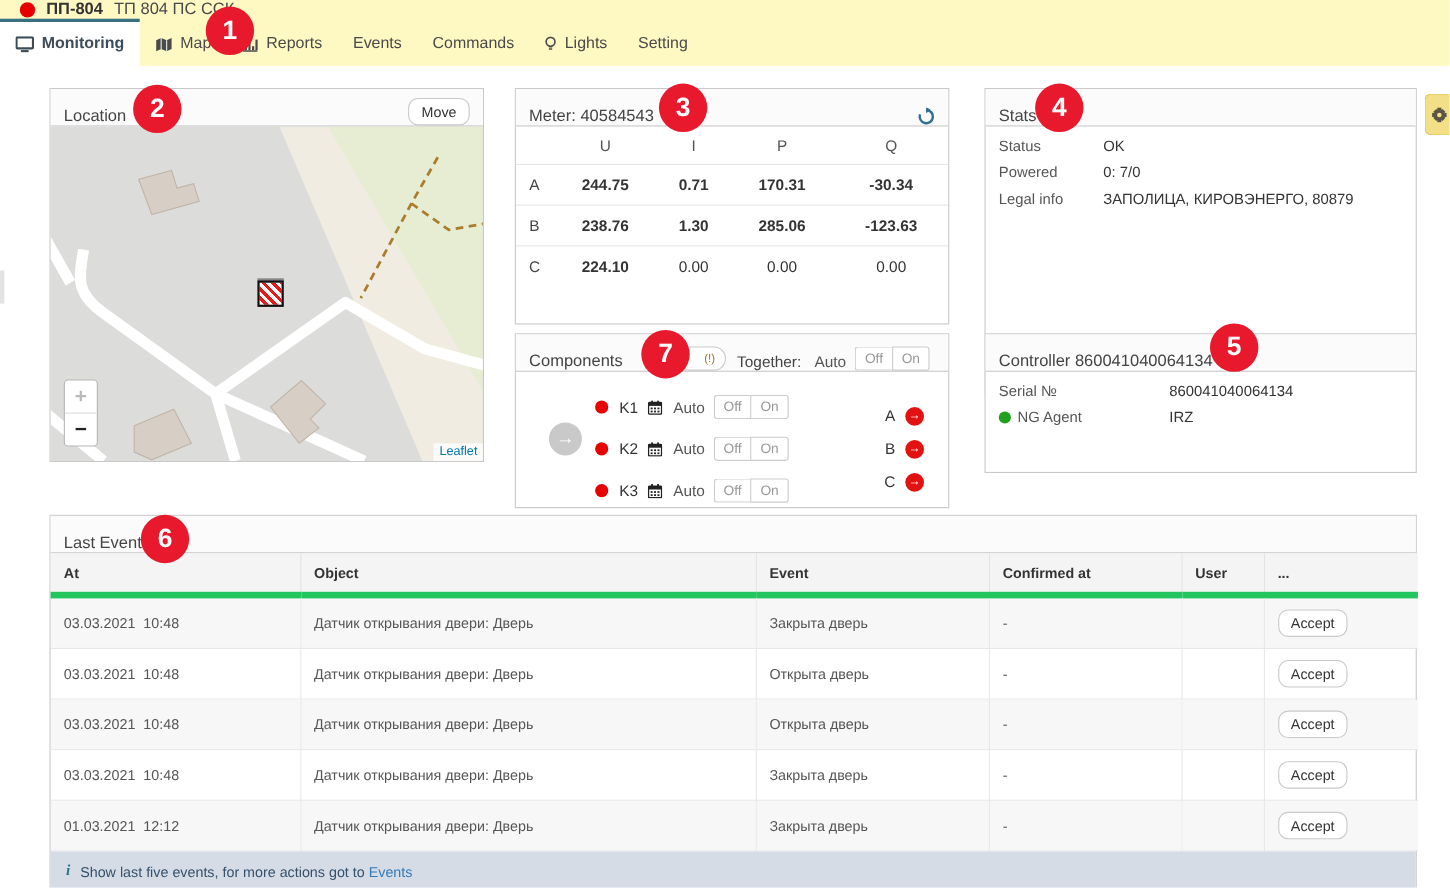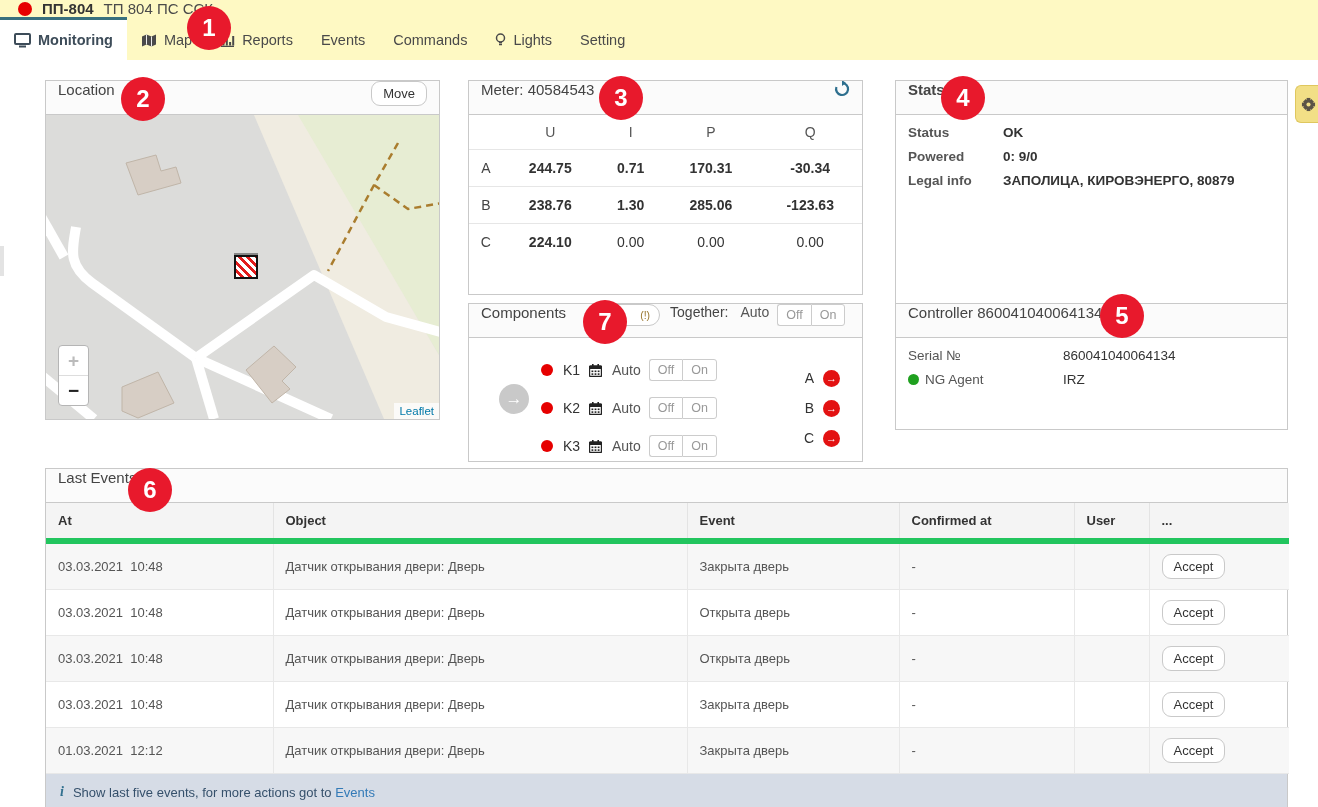--- a/index.html
+++ b/index.html
@@ -13,21 +13,21 @@
   .brand .dot { width:14px; height:14px; border-radius:50%; background:#e60000; margin-right:10px; }
   .brand .title { font-weight:bold; font-size:15px; color:#333; margin-right:10px; }
   .brand .subtitle { font-size:15px; color:#4a4a4a; }
   .tabs { display:flex; height:51px; margin-right:4px; }
   .tab { display:flex; align-items:center; gap:7px; padding:0 14px; font-size:14.5px; color:#4a4a4a; cursor:pointer; border-top:3px solid transparent; }
   .tab.active { background:#fff; border-top:3px solid #38707e; font-weight:bold; color:#3d4c59; }
   .tab svg { display:block; }
 
   
   .panel { position:absolute; border:1px solid #c9c9c9; background:#fff; }
-  .panel-header { height:34px; background:#fbfbfb; border-bottom:1px solid #c9c9c9; display:flex; align-items:flex-start; padding:0 12px; font-size:15px; color:#444; }
+  .panel-header { height:34px; background:#fbfbfb; border-bottom:1px solid #c9c9c9; display:flex; align-items:flex-end; padding:0 12px; font-size:15px; color:#444; }
   .panel-header .spacer { flex:1; }
 
   
   .panel-location { left:45px; top:80px; width:395px; height:340px; }
   .btn { background:#fff; border:1px solid #c9c9c9; border-radius:9px; font-size:13px; color:#333; padding:4px 11px; cursor:pointer; font-family:inherit; }
   .map { position:relative; width:393px; height:304px; overflow:hidden; background:#dcdcda; }
   .map-marker { position:absolute; left:188px; top:140px; width:24px; height:24px; border:2px solid #111;
     background:repeating-linear-gradient(45deg,#fff 0 3px,#e31b1b 3px 6px); box-shadow:0 -2px 0 #888; }
   .zoom-ctl { position:absolute; left:12px; top:230px; width:31px; height:61px; background:#fff; border:1px solid #b5b5b5; border-radius:4px; overflow:hidden; }
   .zoom-ctl div { height:30px; line-height:30px; text-align:center; font-size:19px; font-weight:bold; cursor:pointer; }
@@ -40,21 +40,21 @@
   .meter-table { width:100%; border-collapse:collapse; font-size:14px; }
   .meter-table th { font-weight:normal; color:#555; font-size:14px; padding:9px 4px; text-align:center; }
   .meter-table td { padding:10px 4px; text-align:center; border-top:1px solid #e6e6e6; color:#333; }
   .meter-table .phase { color:#444; }
   .val-red { color:#e60000; font-weight:bold; }
   .val-gray { color:#c0c0c0; font-weight:bold; }
   .meter-foot { display:flex; justify-content:space-between; border-top:1px solid #e6e6e6; padding:8px 12px; font-size:13px; color:#555; }
   .refresh-btn { cursor:pointer; display:flex; align-items:center; }
 
   
-  .panel-stats { left:895px; top:80px; width:393px; height:278px;font-weight:bold; }
+  .panel-stats { left:895px; top:80px; width:393px; height:278px; }
   .panel-controller { left:895px; top:303px; width:393px; height:127px; }
   .kv { padding:10px 12px; }
   .kv-row { display:flex; font-size:13.5px; margin-bottom:9px; color:#333; }
   .kv-row .k { width:95px; color:#555; flex:none; display:flex; align-items:center; gap:6px; }
   .panel-controller .kv-row .k { width:155px; }
   .kv-row .v { color:#333; }
   .gdot { width:11px; height:11px; border-radius:50%; background:#1fa01f; display:inline-block; }
 
   
   .panel-components { left:468px; top:303px; width:395px; height:159px; }
@@ -255,21 +255,21 @@
         <div class="kv-row">
           <span class="k">
             <span>Status</span>
           </span>
           <span class="v">OK</span>
         </div>
         <div class="kv-row">
           <span class="k">
             <span>Powered</span>
           </span>
-          <span class="v">0: 9/0</span>
+          <span class="v">0: 7/0</span>
         </div>
         <div class="kv-row">
           <span class="k">
             <span>Legal info</span>
           </span>
           <span class="v">ЗАПОЛИЦА, КИРОВЭНЕРГО, 80879</span>
         </div>
       </div>
   </div>
 

